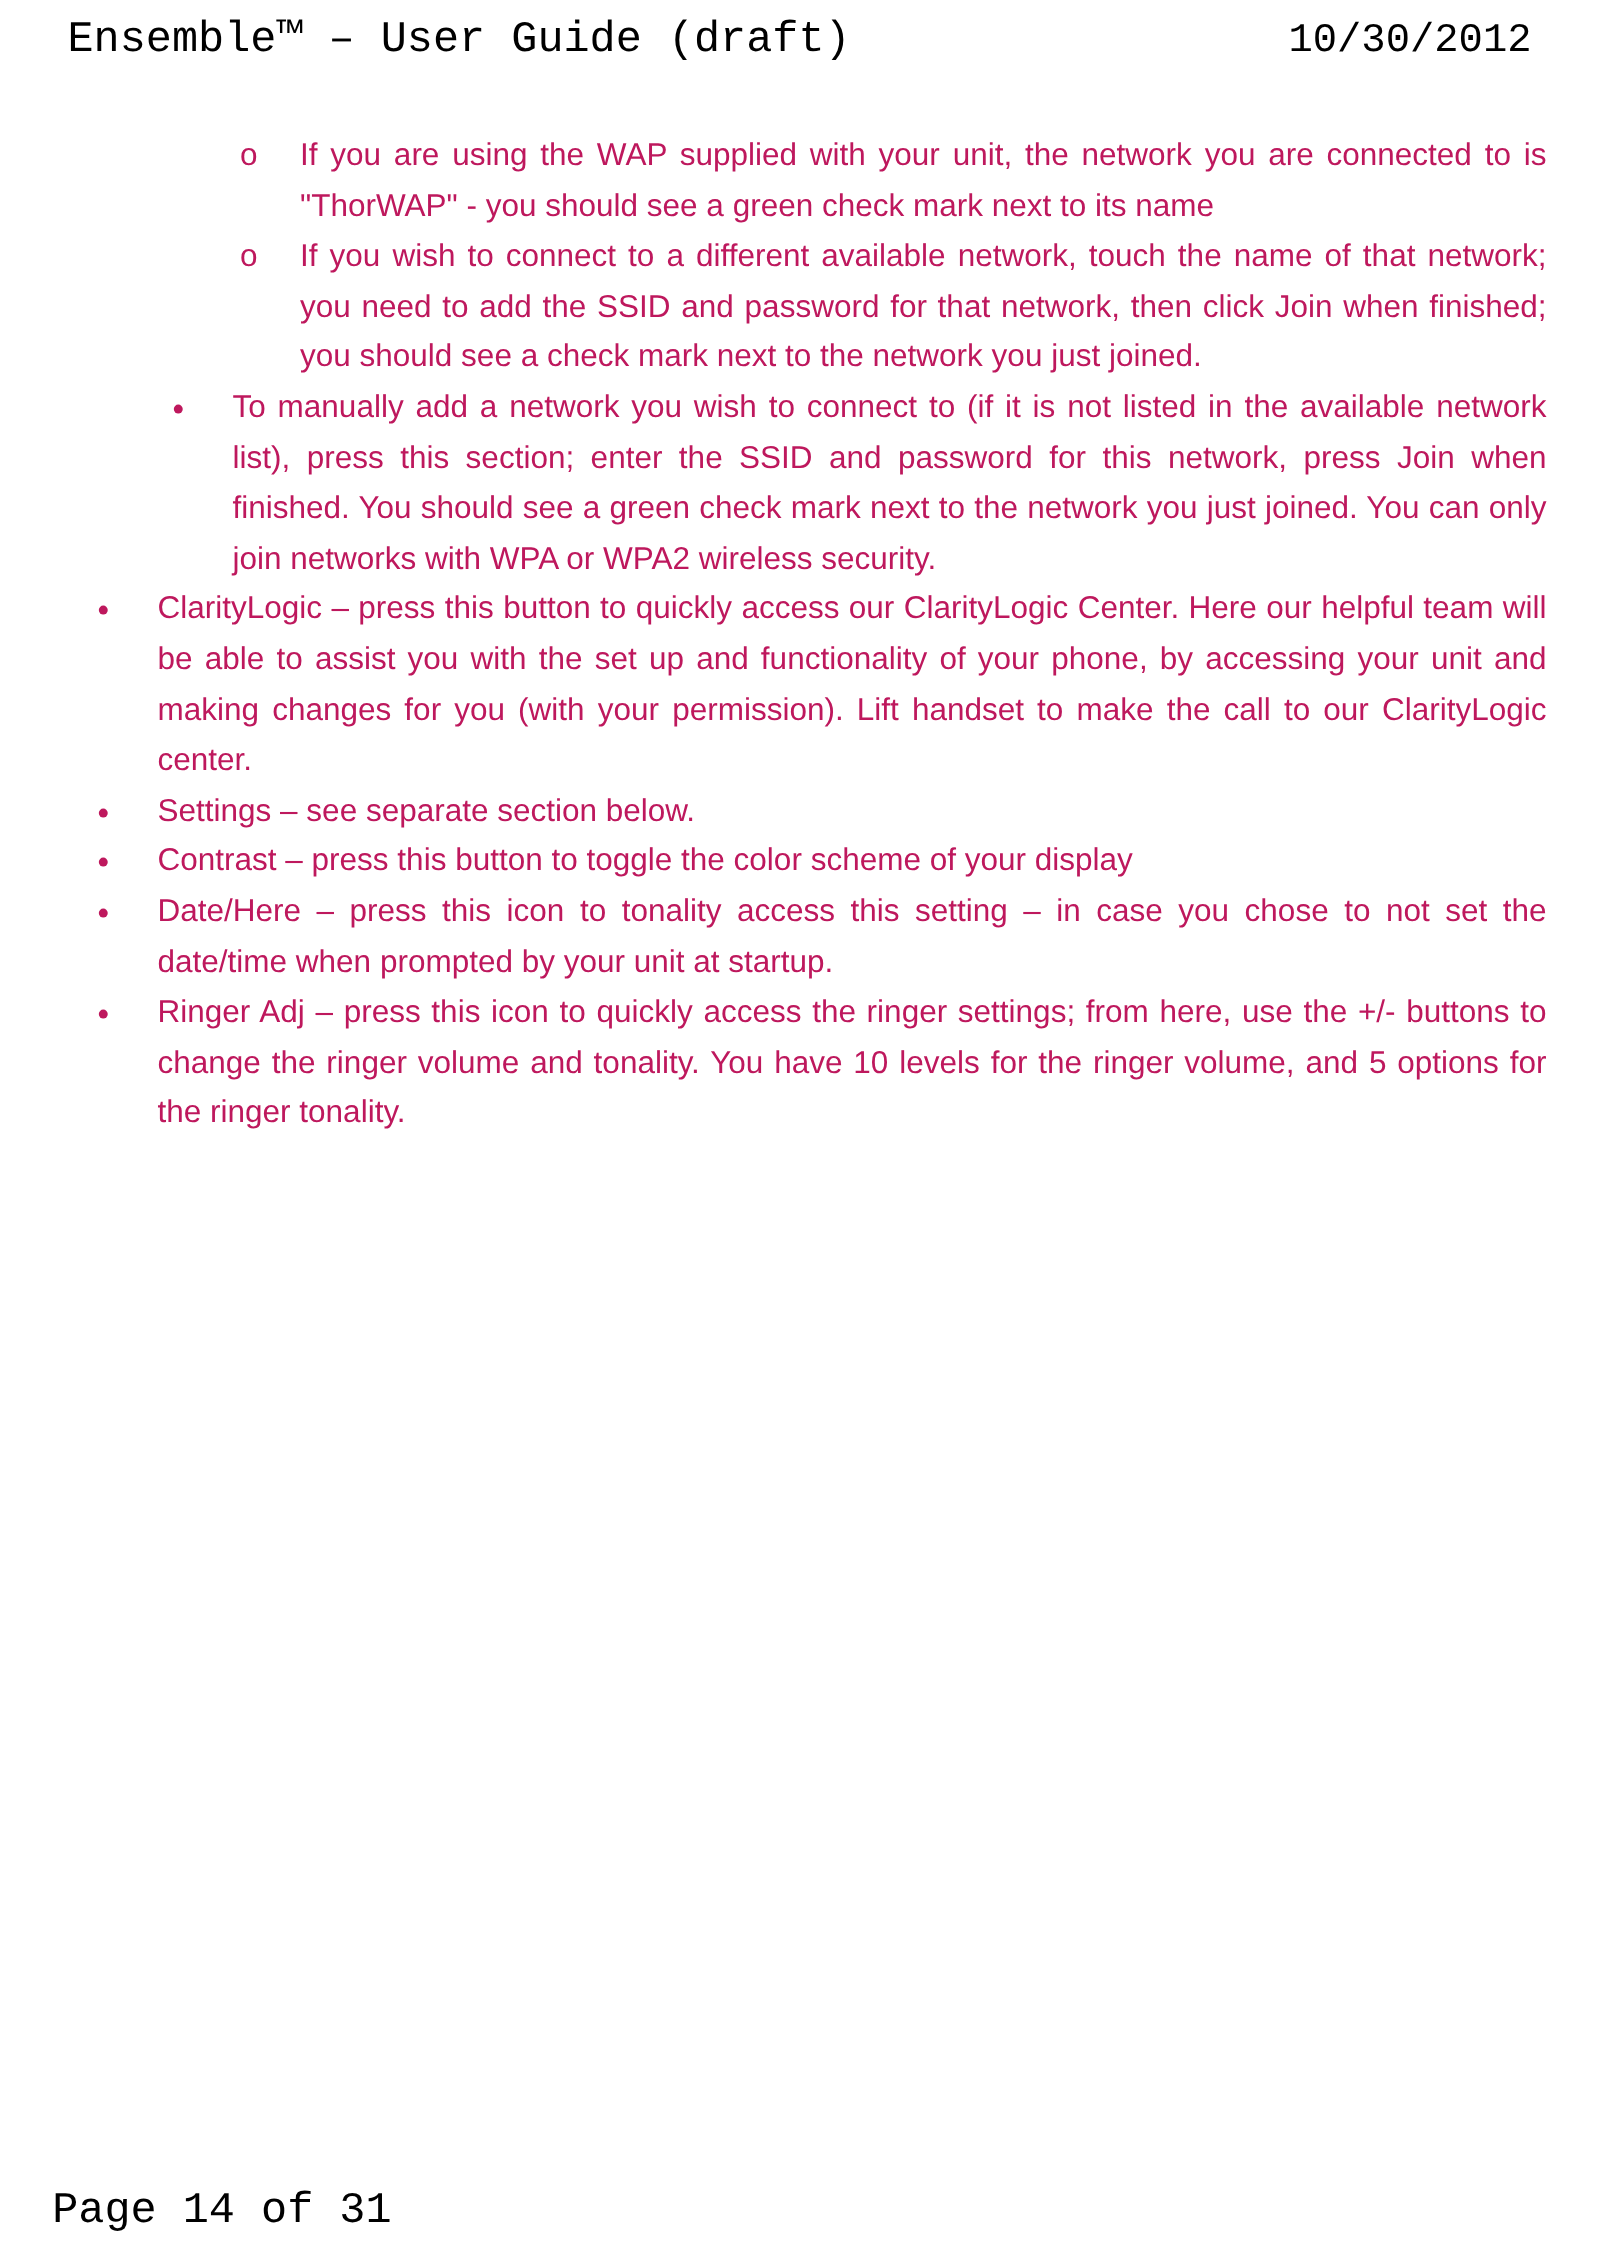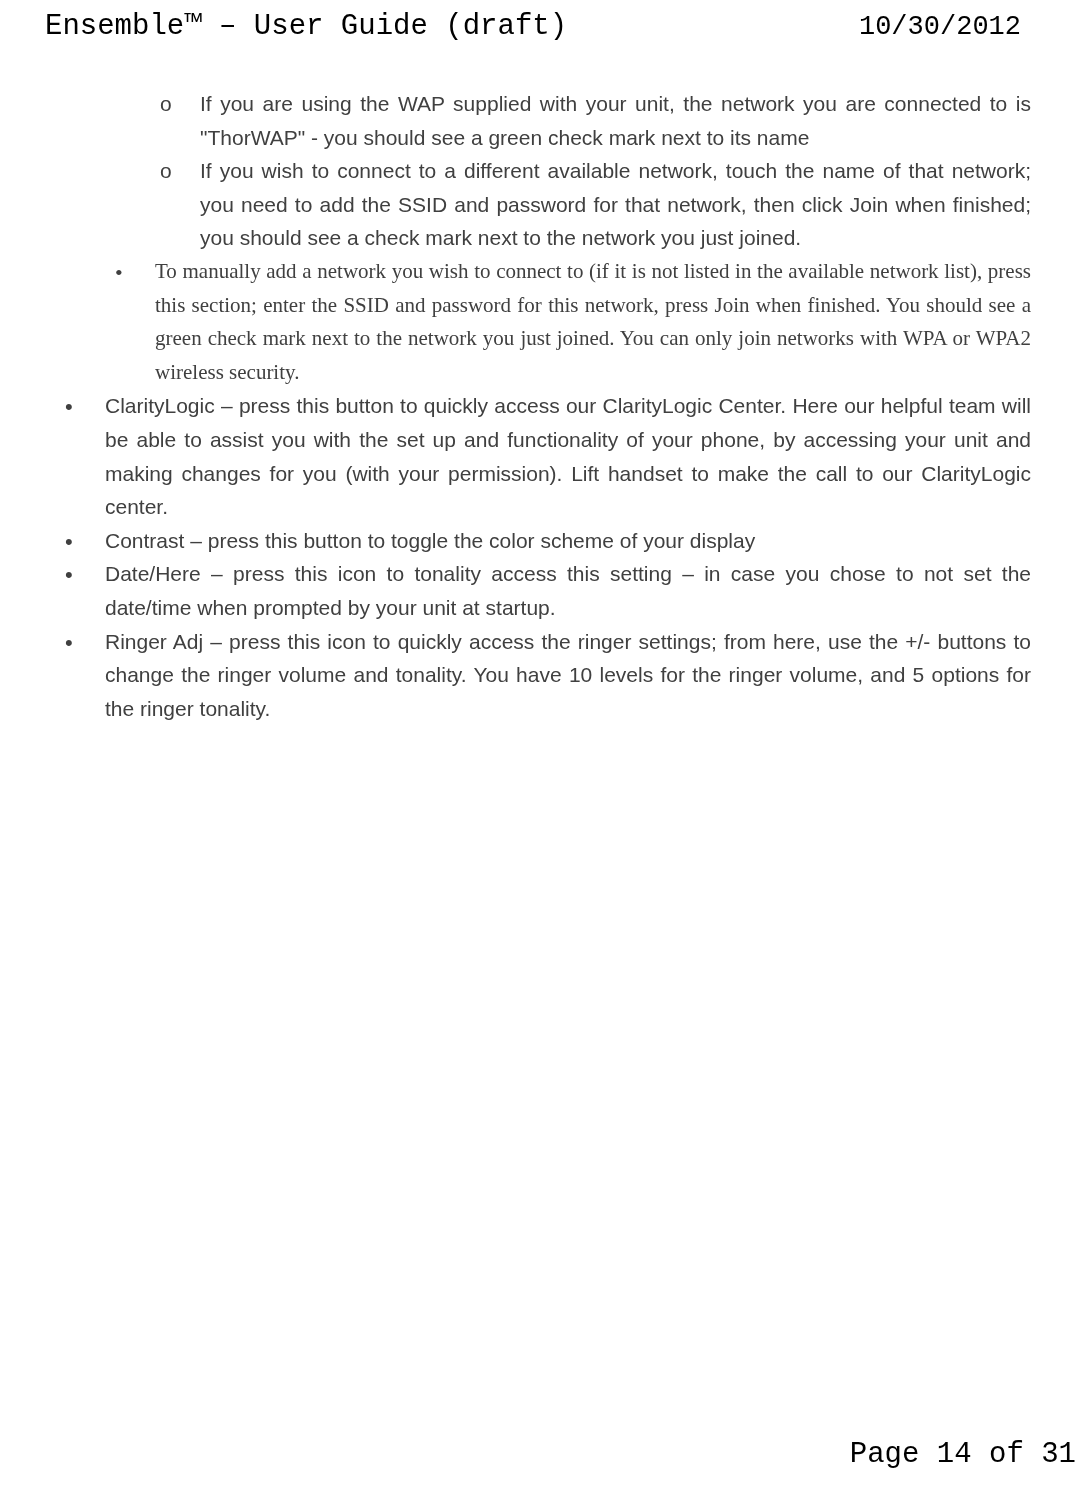--- a/index.html
+++ b/index.html
@@ -28,21 +28,21 @@
       font-size: 29px;
       letter-spacing: 0px;
       white-space: pre;
     }
     .header-date {
       font-size: 27px;
     }
     .content {
       font-size: 21px;
       line-height: 1.6;
-      color: #404040;
+      color: #be185d;
       margin-top: 25px;
     }
     ul.level-sub-sub {
       list-style: none;
       margin: 0;
       padding: 0 0 0 115px;
     }
     ul.level-sub-sub > li {
       position: relative;
       padding-left: 40px;
@@ -58,21 +58,20 @@
     }
     ul.level-sub {
       list-style: none;
       margin: 0;
       padding: 0 0 0 70px;
     }
     ul.level-sub > li {
       position: relative;
       padding-left: 40px;
       text-align: justify;
-      font-family: Liberation Serif, serif;
     }
     ul.level-sub > li::before {
       content: "•";
       position: absolute;
       left: 0;
       top: 0;
       font-size: 22px;
     }
     ul.level-main {
       list-style: none;
@@ -90,23 +89,23 @@
       position: absolute;
       left: 0;
       top: 0;
       font-size: 22px;
     }
     .bold-run {
       font-weight: normal;
     }
     .footer {
       position: absolute;
-      bottom: 25px;
+      bottom: 6px;
       width: 1076px;
-      text-align: right;
+      text-align: left;
       font-family: "Courier New", Courier, monospace;
       font-size: 29px;
       letter-spacing: 0px;
       white-space: pre;
     }
   </style>
 </head>
 <body>
 
 <div class="page">
@@ -121,20 +120,21 @@
       <li><span>If you are using the WAP supplied with your unit, the network you are connected to is "ThorWAP"  - you should see a green check mark next to its name</span></li>
       <li><span>If you wish to connect to a different available network, touch the name of that network; you need to add the SSID and password for that network, then click Join when finished; you should see a check mark next to the network you just joined.</span></li>
     </ul>
 
     <ul class="level-sub">
       <li><span>To manually add a network you wish to connect to (if it is not listed in the available network list), press this section; enter the SSID and password for this network, press Join when finished. You should see a green check mark next to the network you just joined.  You can only join networks with WPA or WPA2 wireless security.</span></li>
     </ul>
 
     <ul class="level-main">
       <li><span class="bold-run">ClarityLogic</span><span> – press this button to quickly access our ClarityLogic Center. Here our helpful team will be able to assist you with the set up and functionality of your phone, by accessing your unit and making changes for you (with your permission). Lift handset to make the call to our ClarityLogic center.</span></li>
+      <li><span class="bold-run">Settings</span><span> – see separate section below.</span></li>
       <li><span class="bold-run">Contrast</span><span> – press this button to toggle the color scheme of your display</span></li>
       <li><span class="bold-run">Date/Here</span><span> – press this icon to tonality access this setting – in case you chose to not set the date/time when prompted by your unit at startup.</span></li>
       <li><span class="bold-run">Ringer Adj</span><span> – press this icon to quickly access the ringer settings; from here, use the +/- buttons to change the ringer volume and tonality. You have 10 levels for the ringer volume, and 5 options for the ringer tonality.</span></li>
     </ul>
 
   </div>
 </div>
 
 <div class="footer">
   <span>Page 14 of 31</span>

